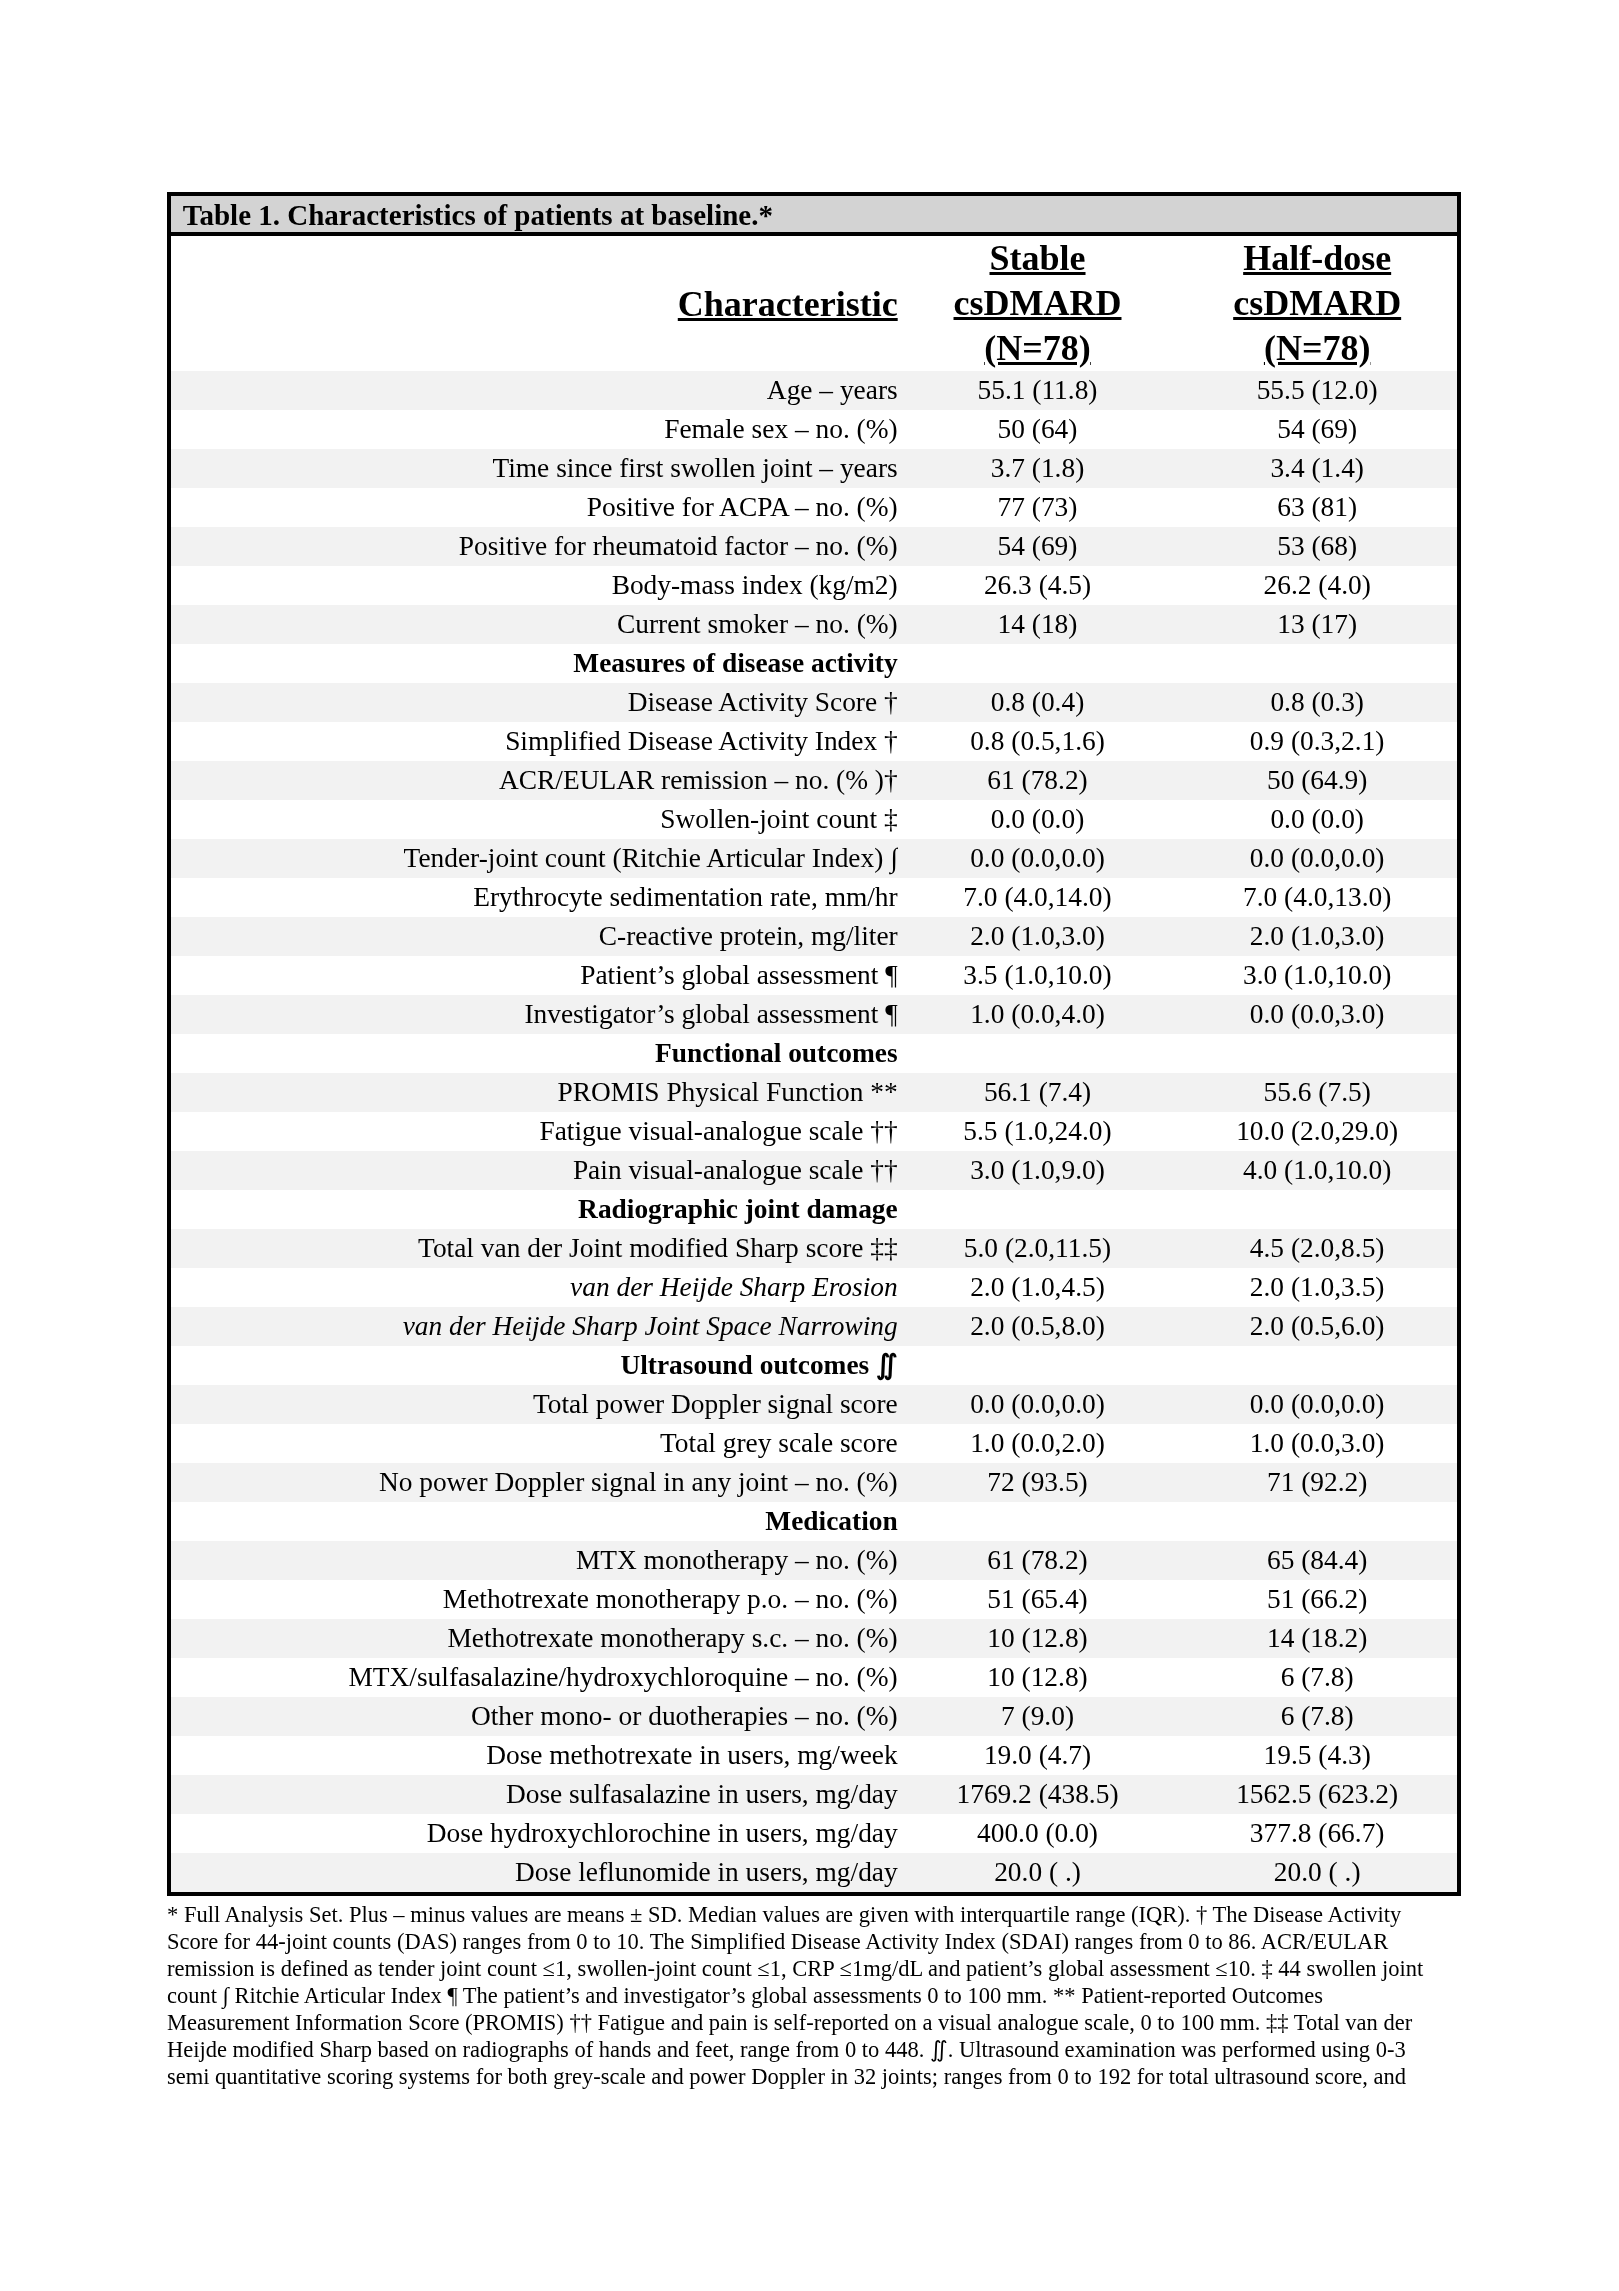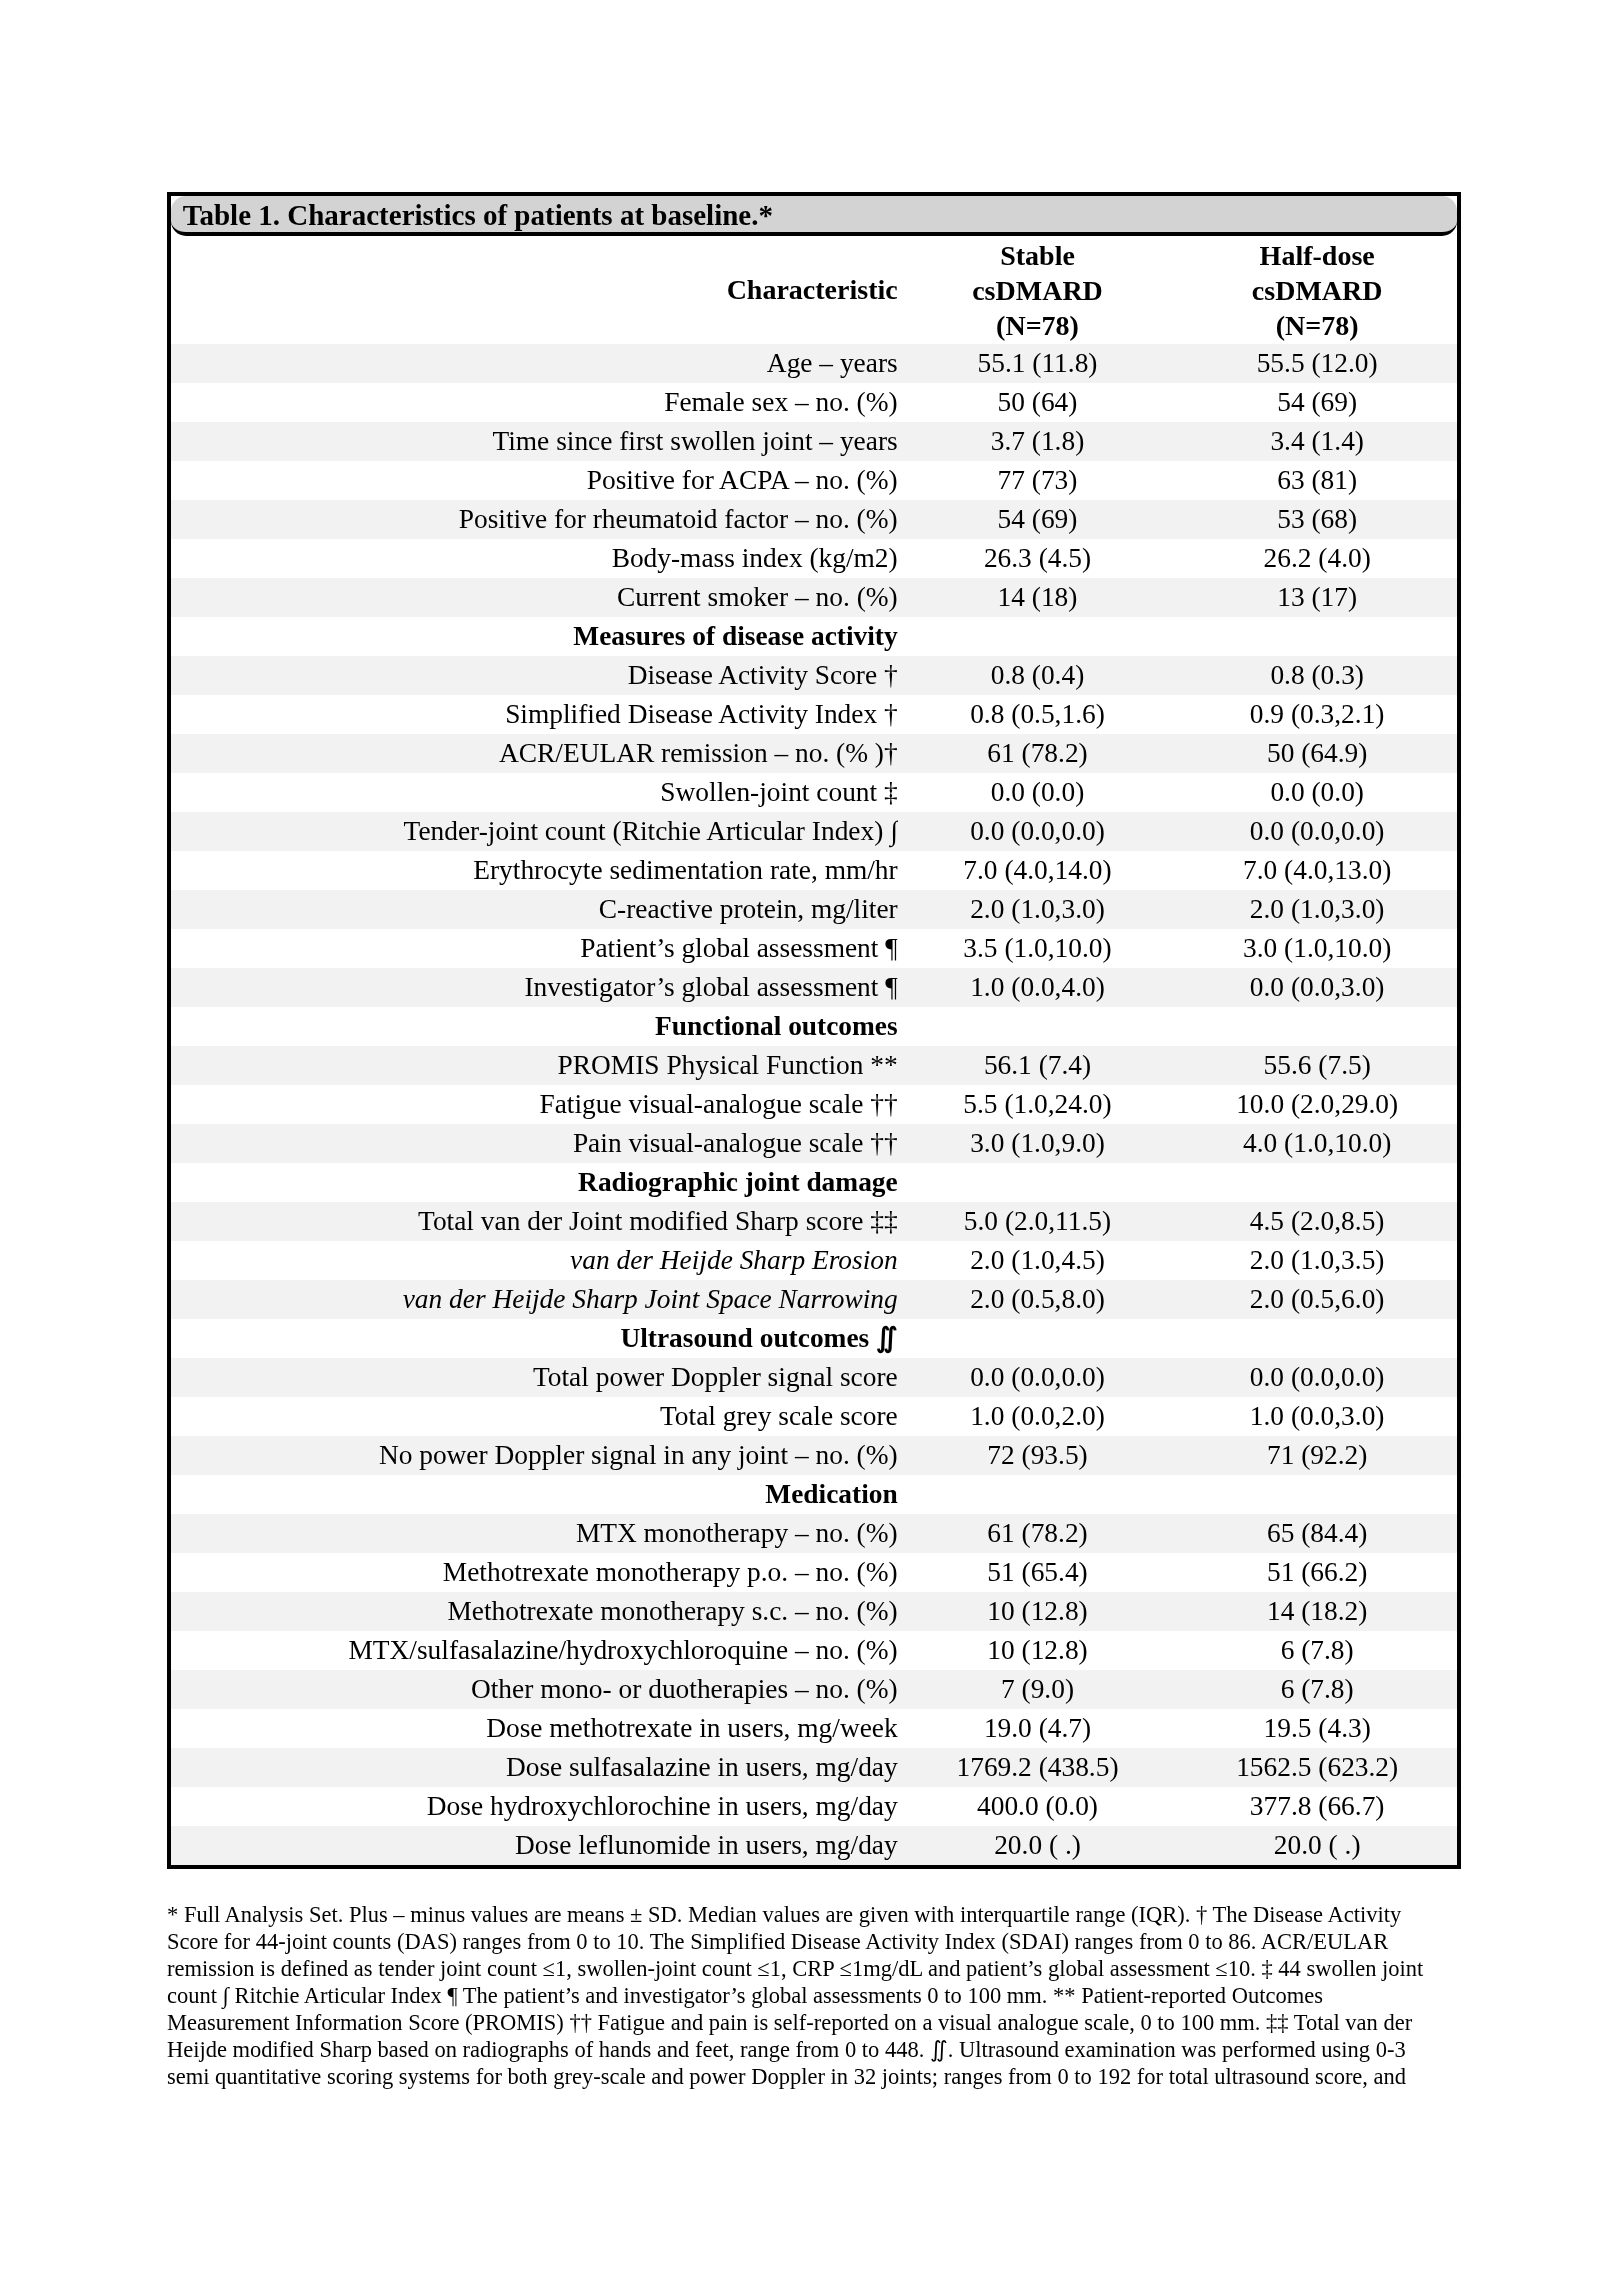--- a/index.html
+++ b/index.html
@@ -14,27 +14,26 @@
     position:absolute; left:167px; top:192px; width:1294px;
     border:4.9px solid #000; box-sizing:border-box; background:#fff;
   }
   .title-bar {
     background:#d3d3d3;
     border-bottom:4.9px solid #000;
     height:40px; line-height:38px;
     font-weight:bold; font-size:29px;
     padding-left:11.8px;
     box-sizing:border-box;
-    border-radius:15px;
   }
   table { border-collapse:collapse; width:100%; table-layout:fixed; }
   col.col-label { width:725px; }
   col.col-v { width:279px; }
   thead tr { height:108px; }
-  th { font-weight:bold; font-size:28px; vertical-align:middle; padding:0; }
+  th { font-weight:bold; font-size:36px; vertical-align:middle; padding:0;text-decoration:underline; }
   th.c-label { text-align:right; padding-left:1px; }
   th.c-val { text-align:center; white-space:pre-line; line-height:1.25; }
   tbody tr { height:39px; }
   tbody td { font-size:27.4px; vertical-align:middle; padding:0; line-height:1; }
   td.c-label { text-align:right; padding-left:37px; white-space:nowrap; overflow:hidden; }
   td.c-val { text-align:center; white-space:nowrap; }
   tr.section td.c-label { padding-left:13.7px; font-weight:bold; }
   tr.sub td.c-label { padding-left:82px; }
   tr.sub-italic td.c-label { padding-left:82px; font-style:italic; }
   tr.dose td.c-label { padding-left:31px; }

